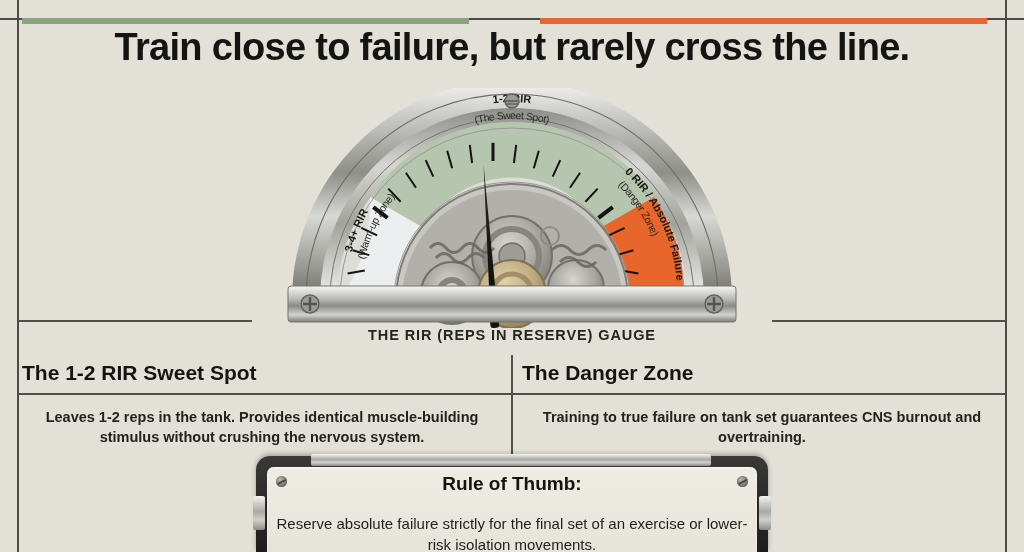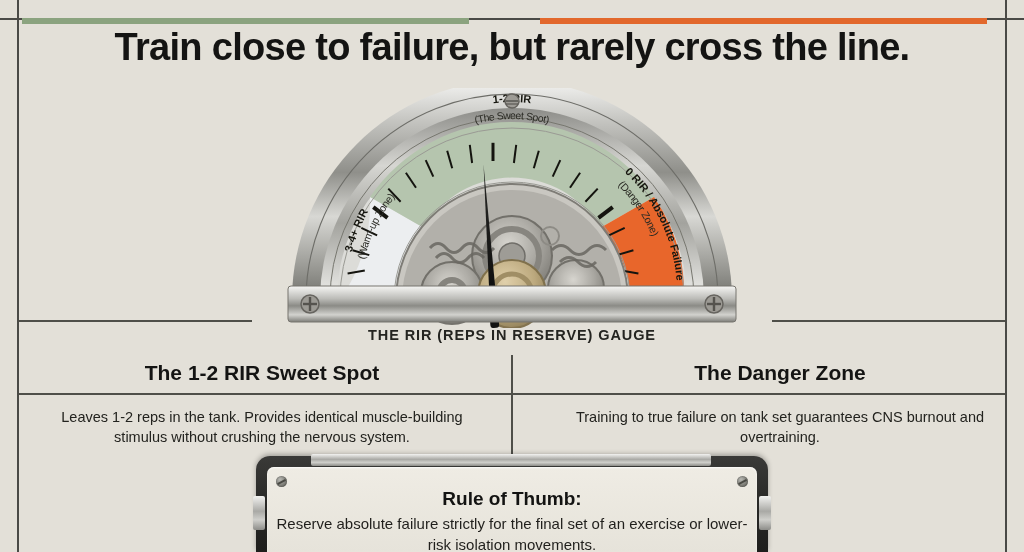--- a/index.html
+++ b/index.html
@@ -48,31 +48,31 @@
     position:absolute;left:0;top:327px;width:1024px;text-align:center;
     font-size:14.5px;font-weight:bold;letter-spacing:0.9px;color:#242420;
   }
 
   
   .col-divider{position:absolute;left:511px;top:355px;width:2px;height:100px;background:#4f4f49;}
   .band-rule{position:absolute;left:19px;top:393px;width:986px;height:2px;background:#4f4f49;}
 
   .col{position:absolute;top:360px;width:480px;}
   .col-left{left:22px;}
-  .col-right{left:540px;}
+  .col-right{left:522px;}
   .col-head{
-    text-align:center;font-size:21px;font-weight:bold;color:#141413;
+    text-align:left;font-size:21px;font-weight:bold;color:#141413;
     position:relative;z-index:2;line-height:26px;
   }
   .col-underline{position:absolute;height:6px;top:18px;z-index:1;}
   .ul-left{left:22px;width:447px;background:#8ba37f;}
   .ul-right{left:540px;width:447px;background:#e2682c;}
   .col-body{
     margin-top:21px;text-align:center;font-size:14.5px;line-height:20px;
-    color:#23231f;padding:0 18px;
+    color:#23231f;padding:0 18px;font-weight:bold;
   }
 
   
   .card-wrap{position:absolute;left:256px;top:456px;width:512px;height:96px;}
   .card-frame{
     position:absolute;inset:0;
     background:linear-gradient(180deg,#3a3a38 0%,#2a2a28 45%,#1e1e1c 100%);
     border-radius:14px 14px 0 0;
     box-shadow:0 -2px 5px rgba(0,0,0,.28);
   }
@@ -91,21 +91,21 @@
     background:radial-gradient(circle at 35% 30%,#b9b9b4,#76766f 70%,#55554f);
     box-shadow:inset 0 0 2px rgba(0,0,0,.5);
   }
   .screw:after{
     content:"";position:absolute;left:1px;top:4.5px;width:9px;height:1.6px;
     background:#4a4a44;transform:rotate(-28deg);
   }
   .screw-l{left:9px;top:9px;}
   .screw-r{right:9px;top:9px;}
   .card-title{
-    position:absolute;left:0;top:21px;width:100%;text-align:center;
+    position:absolute;left:0;top:6px;width:100%;text-align:center;
     font-size:19px;font-weight:bold;color:#131312;
   }
   .card-body{
     position:absolute;left:0;top:46px;width:100%;text-align:center;
     font-size:15px;line-height:21px;color:#201f1c;
   }
 </style>
 </head>
 <body style="background: rgb(227, 224, 216);">
 

